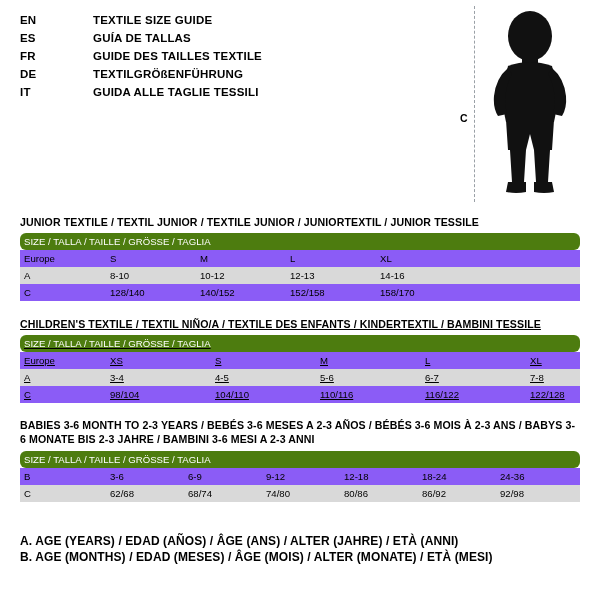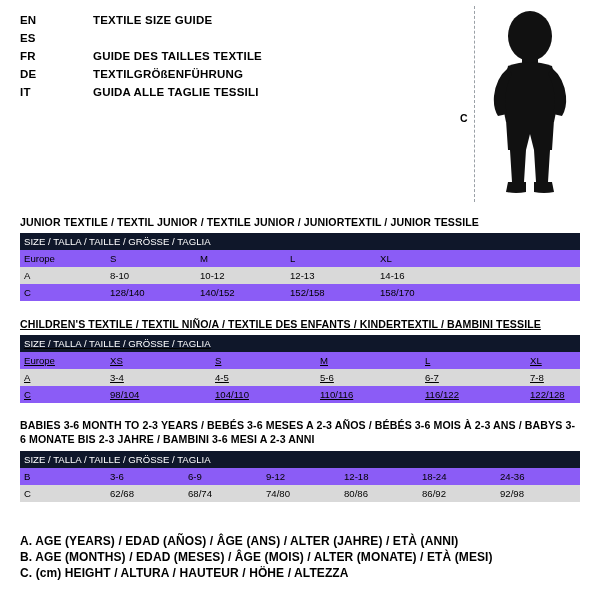--- a/index.html
+++ b/index.html
@@ -95,24 +95,25 @@
   table.size-table td {
     text-align: left;
     padding: 0;
     height: 17px;
     line-height: 17px;
     font-weight: normal;
     vertical-align: middle;
     white-space: nowrap;
   }
   .hdr-row th {
-    background: #0f172a;
+    background: #4d7c0f;
     color: #ffffff;
     font-weight: bold;
     font-size: 9.6px;
+    border-radius: 6px;
   }
   .hdr-row th:first-child {
     padding-left: 4px;
   }
   .shade td {
     background: #d9d9d9;
   }
   .plain td {
     background: #8b5cf6;
   }
@@ -148,20 +149,21 @@
 
 <div class="page">
 
   <div class="langs">
     <div class="lang-row">
       <span class="lang-code">EN</span>
       <span class="lang-text">TEXTILE SIZE GUIDE</span>
     </div>
     <div class="lang-row">
       <span class="lang-code">ES</span>
+      <span class="lang-text">GUÍA DE TALLAS</span>
     </div>
     <div class="lang-row">
       <span class="lang-code">FR</span>
       <span class="lang-text">GUIDE DES TAILLES TEXTILE</span>
     </div>
     <div class="lang-row">
       <span class="lang-code">DE</span>
       <span class="lang-text">TEXTILGRÖßENFÜHRUNG</span>
     </div>
     <div class="lang-row">
@@ -313,16 +315,15 @@
         <td>86/92</td>
         <td>92/98</td>
       </tr>
     </tbody>
       </table>
   </div>
 
   <div class="legend">
     <div class="legend-row">A. AGE (YEARS) / EDAD (AÑOS) / ÂGE (ANS) / ALTER (JAHRE) / ETÀ (ANNI)</div>
     <div class="legend-row">B. AGE (MONTHS) / EDAD (MESES) / ÂGE (MOIS) / ALTER (MONATE) / ETÀ (MESI)</div>
-    <div class="legend-row">C. (cm) HEIGHT / ALTURA / HAUTEUR / HÖHE / ALTEZZA</div>
   </div>
 
 </div>
 
 </body></html>

